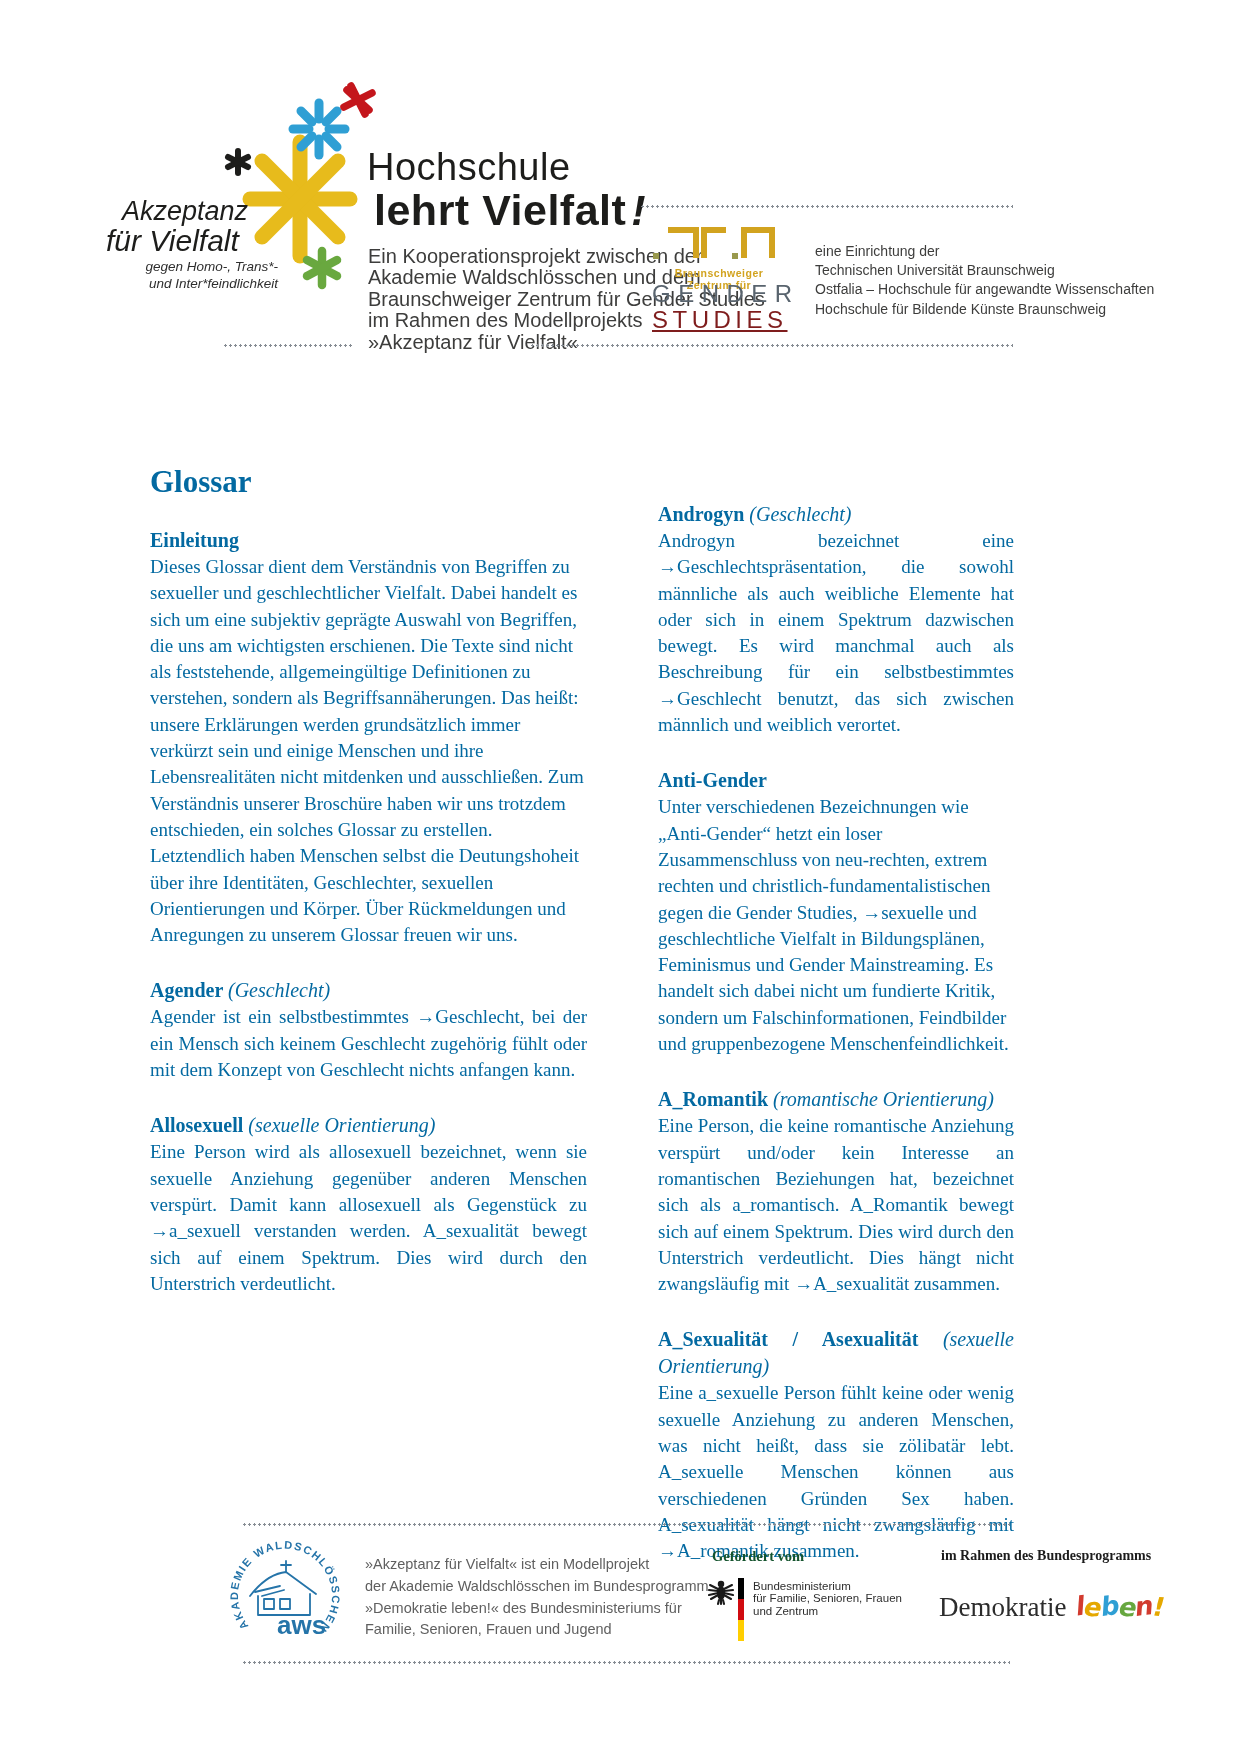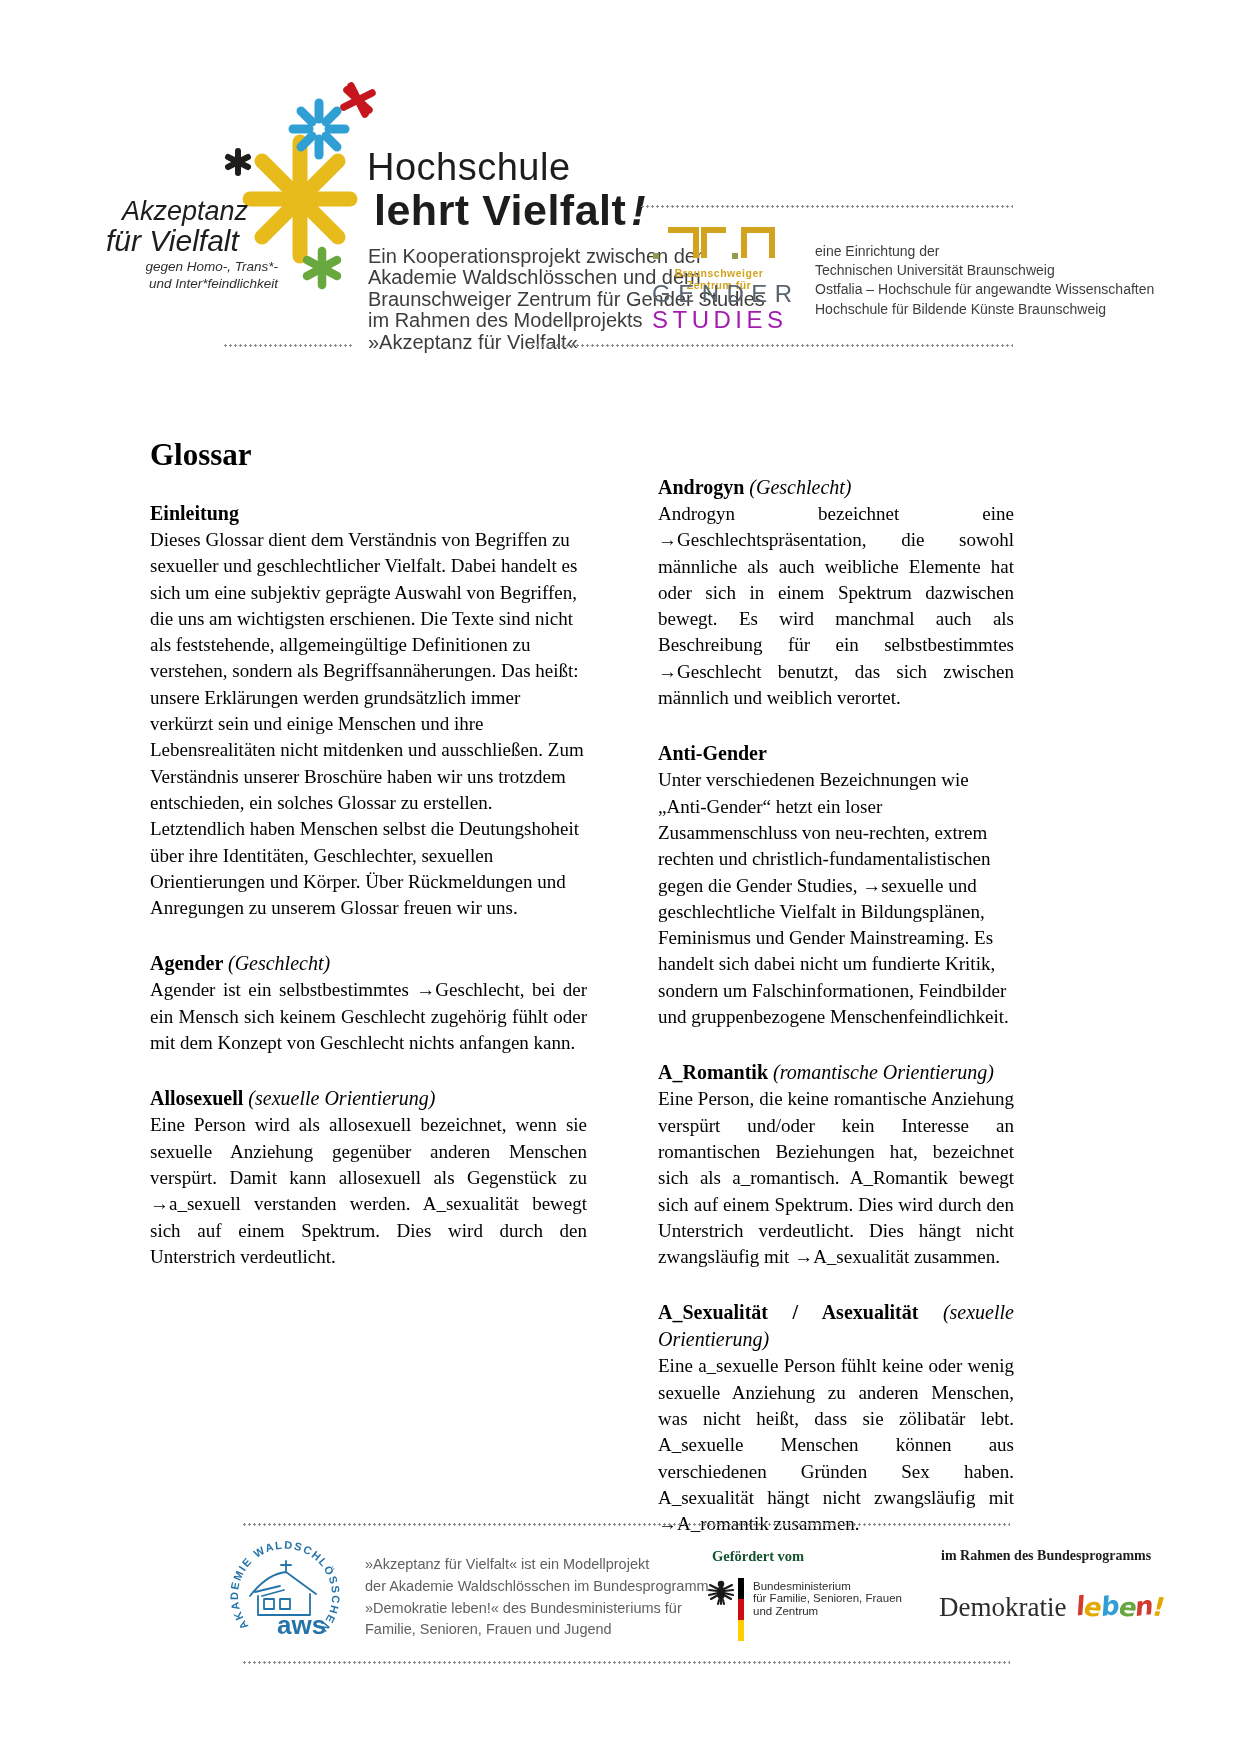--- a/index.html
+++ b/index.html
@@ -32,21 +32,21 @@
   
   .dots{height:3px;background-image:radial-gradient(circle,#868c93 1.1px,transparent 1.3px);
         background-size:5px 3px;background-repeat:repeat-x;}
   .d1{left:640px;top:205px;width:373px;}
   .d2l{left:223px;top:344px;width:129px;}
   .d2r{left:530px;top:344px;width:483px;}
   .d3{left:242px;top:1523px;width:768px;}
   .d4{left:242px;top:1661px;width:768px;}
 
   
-  .col{position:absolute;color:#000000;}
+  .col{position:absolute;color:#0369a1;margin-top:27px;}
   .col-left{left:150px;top:437px;width:437px;}
   .col-right{left:658px;top:474px;width:356px;}
   .doc-title{font-size:31px;font-weight:bold;margin:0 0 27px 0;}
   .sec{margin-top:29px;}
   .sec:first-of-type{margin-top:0;}
   .sec h3{font-size:20px;line-height:27px;margin:0;font-weight:bold;}
   .sec h3 .cat{font-weight:normal;font-style:italic;}
   .sec h3 .mid{font-weight:normal;}
   .sec p{margin:0;font-size:19px;line-height:26.3px;}
   .just{text-align:justify;}
@@ -135,21 +135,21 @@
         <path d="M52,34 V6 H74"></path>
         <path d="M92,34 V6 H120 V34"></path>
       </g>
       <g fill="#99994d">
         <rect x="1" y="29" width="6" height="6"></rect>
         <rect x="80" y="29" width="6" height="6"></rect>
       </g>
     </svg>
     <div class="abs sans gs-over" style="color: rgb(210, 163, 31);">Braunschweiger Zentrum für</div>
     <div class="abs sans gs-w1" style="color: rgb(89, 100, 110);">GENDER</div>
-    <div class="abs sans gs-w2" style="color: #a21caf;">STUDIES</div>
+    <div class="abs sans gs-w2" style="color: #7f1d1d; text-decoration: underline;">STUDIES</div>
 
     <div class="abs sans inst">
       <div>eine Einrichtung der</div>
       <div>Technischen Universität Braunschweig</div>
       <div>Ostfalia – Hochschule für angewandte Wissenschaften</div>
       <div>Hochschule für Bildende Künste Braunschweig</div>
     </div>
   </header>
 
   <main>

